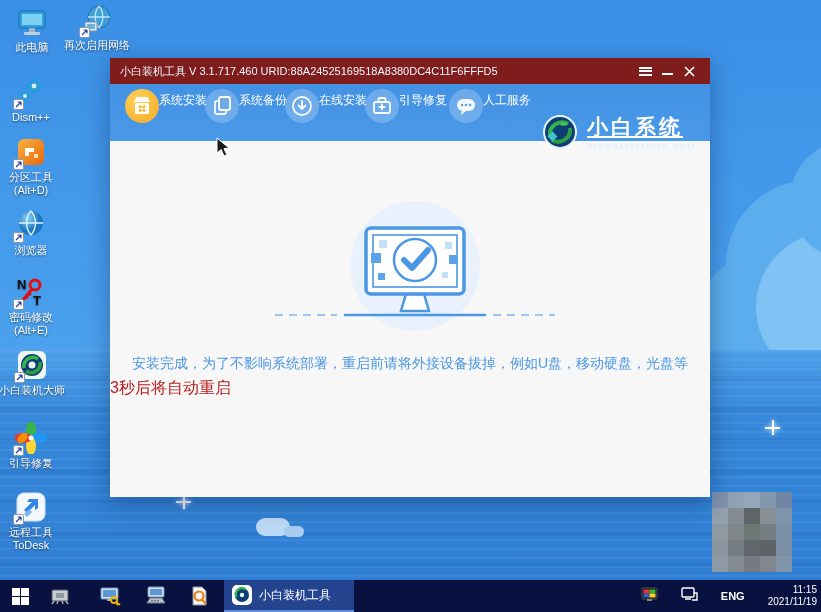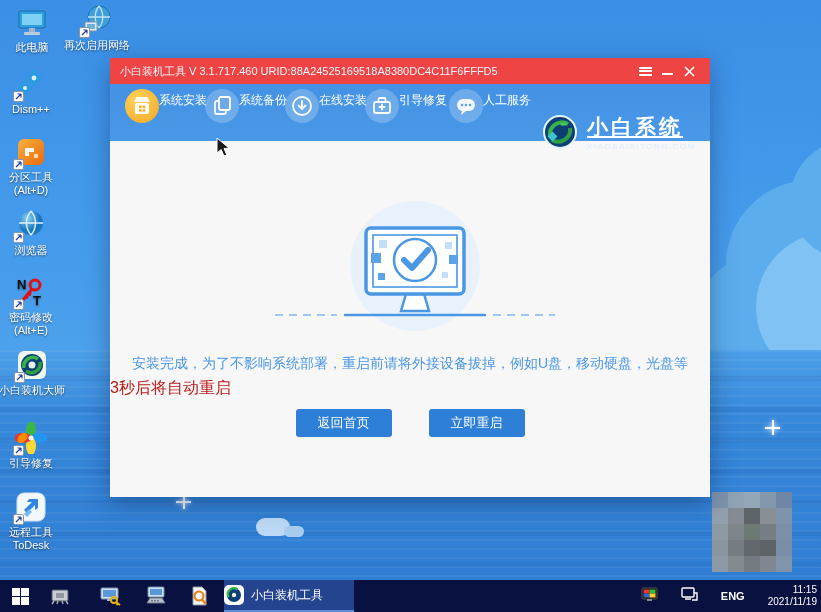--- a/index.html
+++ b/index.html
@@ -27,21 +27,21 @@
   .dicon .lbl{white-space:nowrap;}
   .shortcut{position:absolute;left:-2px;bottom:-2px;width:11px;height:11px;background:#fff;
             border:1px solid #8a97a5;border-radius:2px;box-sizing:border-box;
             display:flex;align-items:center;justify-content:center;}
   
   #mosaic{position:absolute;left:712px;top:492px;display:grid;z-index:8;
           grid-template-columns:repeat(5,16px);grid-auto-rows:16px;}
   
   #win{position:absolute;left:110px;top:58px;width:600px;height:439px;z-index:10;
        box-shadow:0 6px 24px rgba(0,20,60,.35);background:#f7f7f8;}
-  #titlebar{position:absolute;left:0;top:0;width:100%;height:26px;background:#ef4444;
+  #titlebar{position:absolute;left:0;top:0;width:100%;height:26px;background:#7f1d1d;
             display:flex;align-items:center;box-sizing:border-box;padding:0 10px;}
   #titlebar .t{color:#eef6fe;font-size:11px;flex:1;white-space:nowrap;overflow:hidden;}
   .wctl{width:22px;height:18px;display:flex;align-items:center;justify-content:center;cursor:pointer;}
   .bars i{display:block;width:13px;height:2px;background:#fff;margin:1.5px 0;}
   .minbar{display:block;width:11px;height:2px;background:#fff;margin-top:6px;}
   #header{position:absolute;left:0;top:26px;width:100%;height:57px;
           background:linear-gradient(180deg,#4392e3,#4a98e8);}
   .nav{position:absolute;top:5px;width:76px;display:flex;flex-direction:row;align-items:flex-start;cursor:pointer;}
   .nav .cir{width:34px;height:34px;border-radius:50%;background:rgba(255,255,255,.22);
             display:flex;align-items:center;justify-content:center;}
@@ -61,21 +61,21 @@
   #btnrow{position:absolute;left:0;top:351px;width:100%;display:flex;justify-content:center;gap:37px;}
   .bluebtn{width:96px;height:28px;background:#2d7fd8;color:#fff;border:none;border-radius:3px;
            font-size:13px;font-family:inherit;cursor:pointer;display:flex;align-items:center;justify-content:center;}
   
   #cursor{position:absolute;left:216px;top:137px;z-index:30;}
   
   #taskbar{position:absolute;left:0;top:580px;width:821px;height:32px;background:#081140;z-index:20;}
   .tbbtn{position:absolute;top:0;height:32px;display:flex;align-items:center;justify-content:center;cursor:pointer;}
   #tb-active{position:absolute;left:224px;top:0;width:130px;height:32px;background:#24448f;
              border-bottom:2px solid #5d8fd8;box-sizing:border-box;display:flex;align-items:center;
-             cursor:pointer;}
+             padding-left:8px;cursor:pointer;}
   #tb-active .al{color:#fff;font-size:12px;margin-left:7px;white-space:nowrap;}
   #tray{position:absolute;right:4px;top:0;height:32px;display:flex;align-items:center;gap:23px;}
   #tray .lang{color:#fff;font-size:11px;font-weight:bold;cursor:pointer;}
   #clock{color:#fff;font-size:10px;text-align:right;line-height:1.25;cursor:pointer;}
 </style>
 </head>
 <body>
 
 <div id="desktop">
 
@@ -112,21 +112,21 @@
       </svg>
     <span class="shortcut">
         <svg width="7" height="7">
           <path d="M1 6 L6 1 M6 1 H2.5 M6 1 V4.5" stroke="#2a3f9e" stroke-width="1.2" fill="none"></path>
         </svg>
       </span>
   </span>
   <span class="lbl">再次启用网络</span>
 </div>
 
-<div class="dicon" style="left:0;top:68px;">
+<div class="dicon" style="left:0;top:76px;">
   <span class="ic">
     <svg width="32" height="32">
         <g fill="#2b9be0">
           <circle cx="19" cy="10" r="6"></circle>
           <rect x="17" y="2" width="4" height="16" rx="1"></rect>
           <rect x="11" y="8" width="16" height="4" rx="1"></rect>
           <rect x="13" y="4" width="12" height="12" rx="2" transform="rotate(45 19 10)"></rect>
           <circle cx="10" cy="20" r="5"></circle>
           <rect x="8" y="13" width="4" height="14" rx="1"></rect>
           <rect x="3" y="18" width="14" height="4" rx="1"></rect>
@@ -398,24 +398,20 @@
       <rect x="170" y="44" width="7" height="7" fill="#c3e0f9"></rect>
       <rect x="174" y="57" width="9" height="9" fill="#5ba3e8"></rect>
       <rect x="167" y="74" width="6" height="6" fill="#c3e0f9"></rect>
       <circle cx="140" cy="62" r="21" fill="#fff" stroke="#4a97e4" stroke-width="2.5"></circle>
       <path d="M129 62 l8 8 l16 -18" stroke="#4a97e4" stroke-width="6" fill="none" stroke-linecap="round" stroke-linejoin="round"></path>
     </svg>
   </div>
 
   <div id="msg">安装完成，为了不影响系统部署，重启前请将外接设备拔掉，例如U盘，移动硬盘，光盘等</div>
   <div id="count">3秒后将自动重启</div>
-  <div id="btnrow">
-    <button class="bluebtn">返回首页</button>
-    <button class="bluebtn">立即重启</button>
-  </div>
 </div>
 
 <div id="cursor">
   <svg width="16" height="22">
       <path d="M1 1 L1 16 L5.2 12.6 L8 19 L10.8 17.8 L8 11.6 L13 11 Z" fill="#1a1a1a" stroke="#fff" stroke-width="1"></path>
     </svg>
 </div>
 
 <div id="taskbar">
   <div class="tbbtn" style="left:0;width:40px;">

